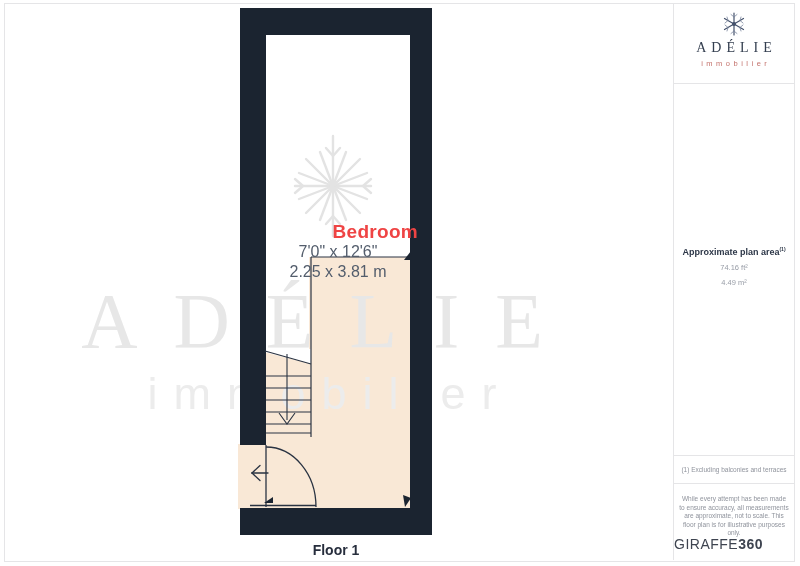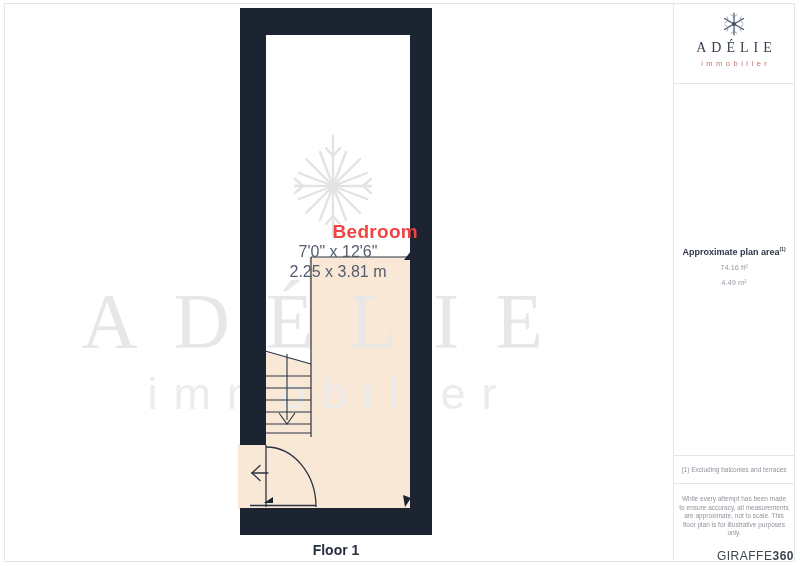--- a/index.html
+++ b/index.html
@@ -52,22 +52,22 @@
 
   .footnote {
     position:absolute; left:674px; top:466px; width:120px; text-align:center;
     font-size:6.5px; color:#8f939c; z-index:2;
   }
   .disclaimer {
     position:absolute; left:679px; top:495px; width:110px; text-align:center;
     font-size:6.5px; line-height:8.5px; color:#8f939c; z-index:2;
   }
   .provider {
-    position:absolute; left:674px; top:549px; width:120px; text-align:right;
-    font-size:12px; color:#3e4450; letter-spacing:.5px; z-index:2;
+    position:absolute; left:674px; top:536px; width:120px; text-align:left;
+    font-size:14px; color:#3e4450; letter-spacing:.5px; z-index:2;
   }
   .provider .p360 { font-weight:bold; }
 </style>
 </head>
 <body>
 
 <div class="page">
 
   <svg class="plan-svg" width="800" height="566" viewBox="0 0 800 566">
 

